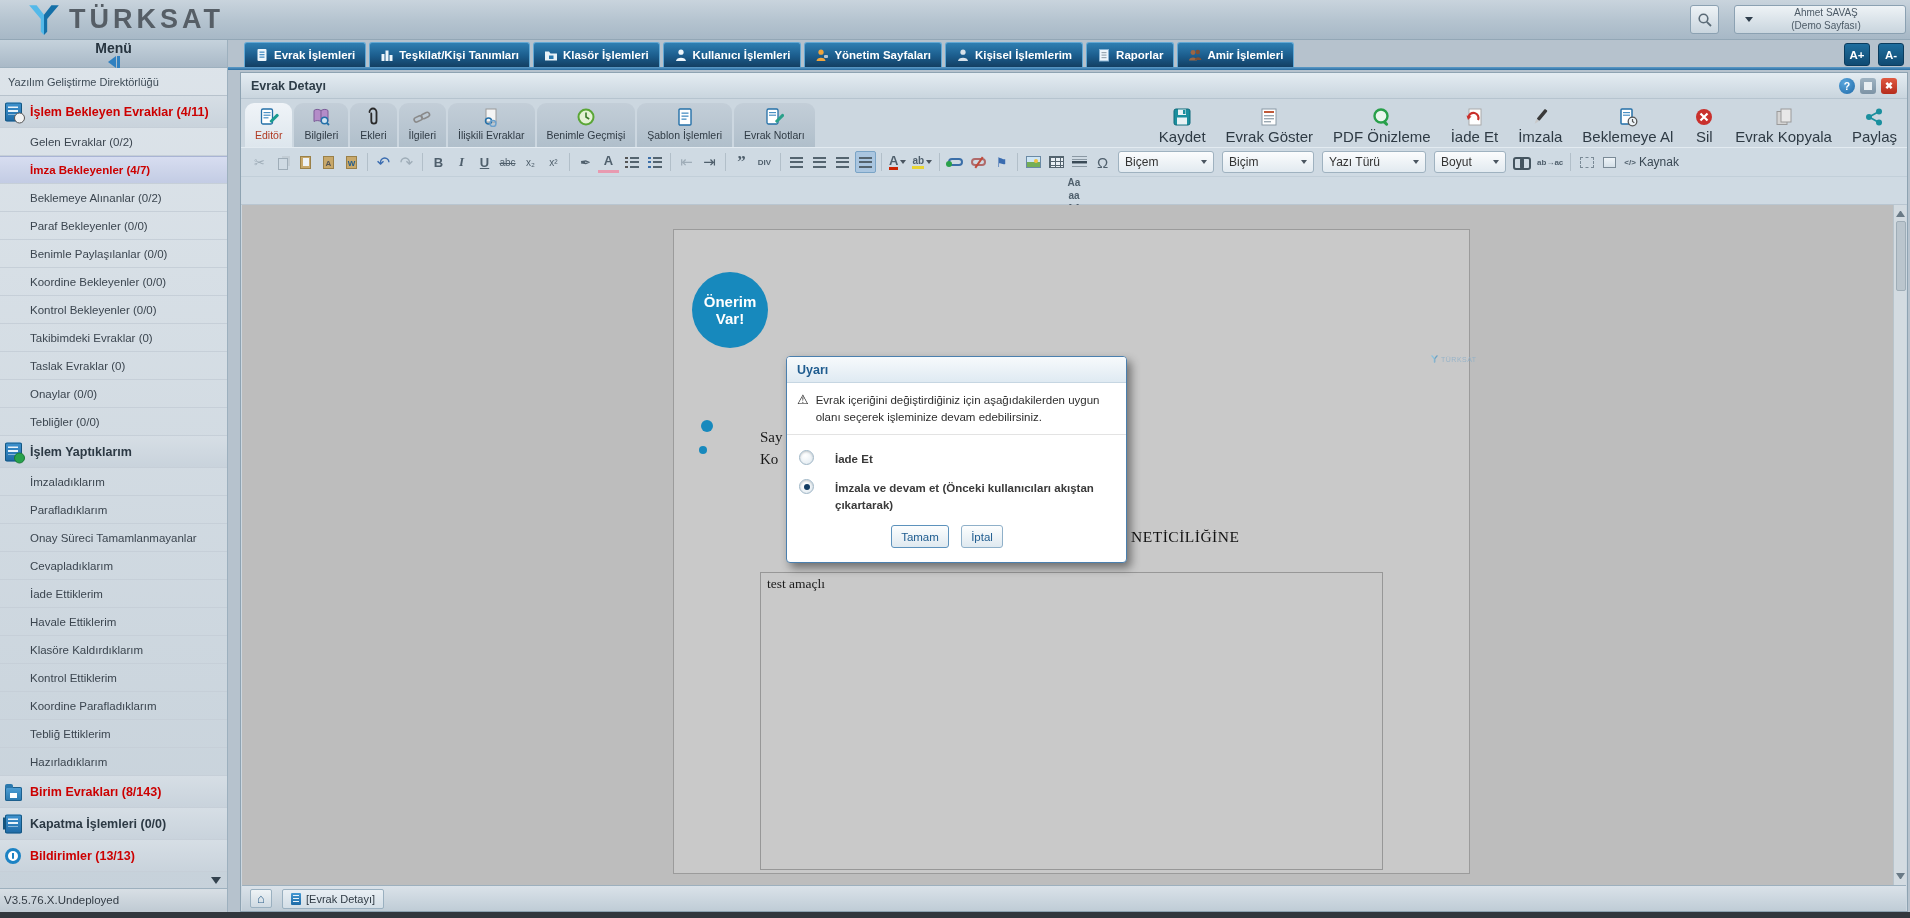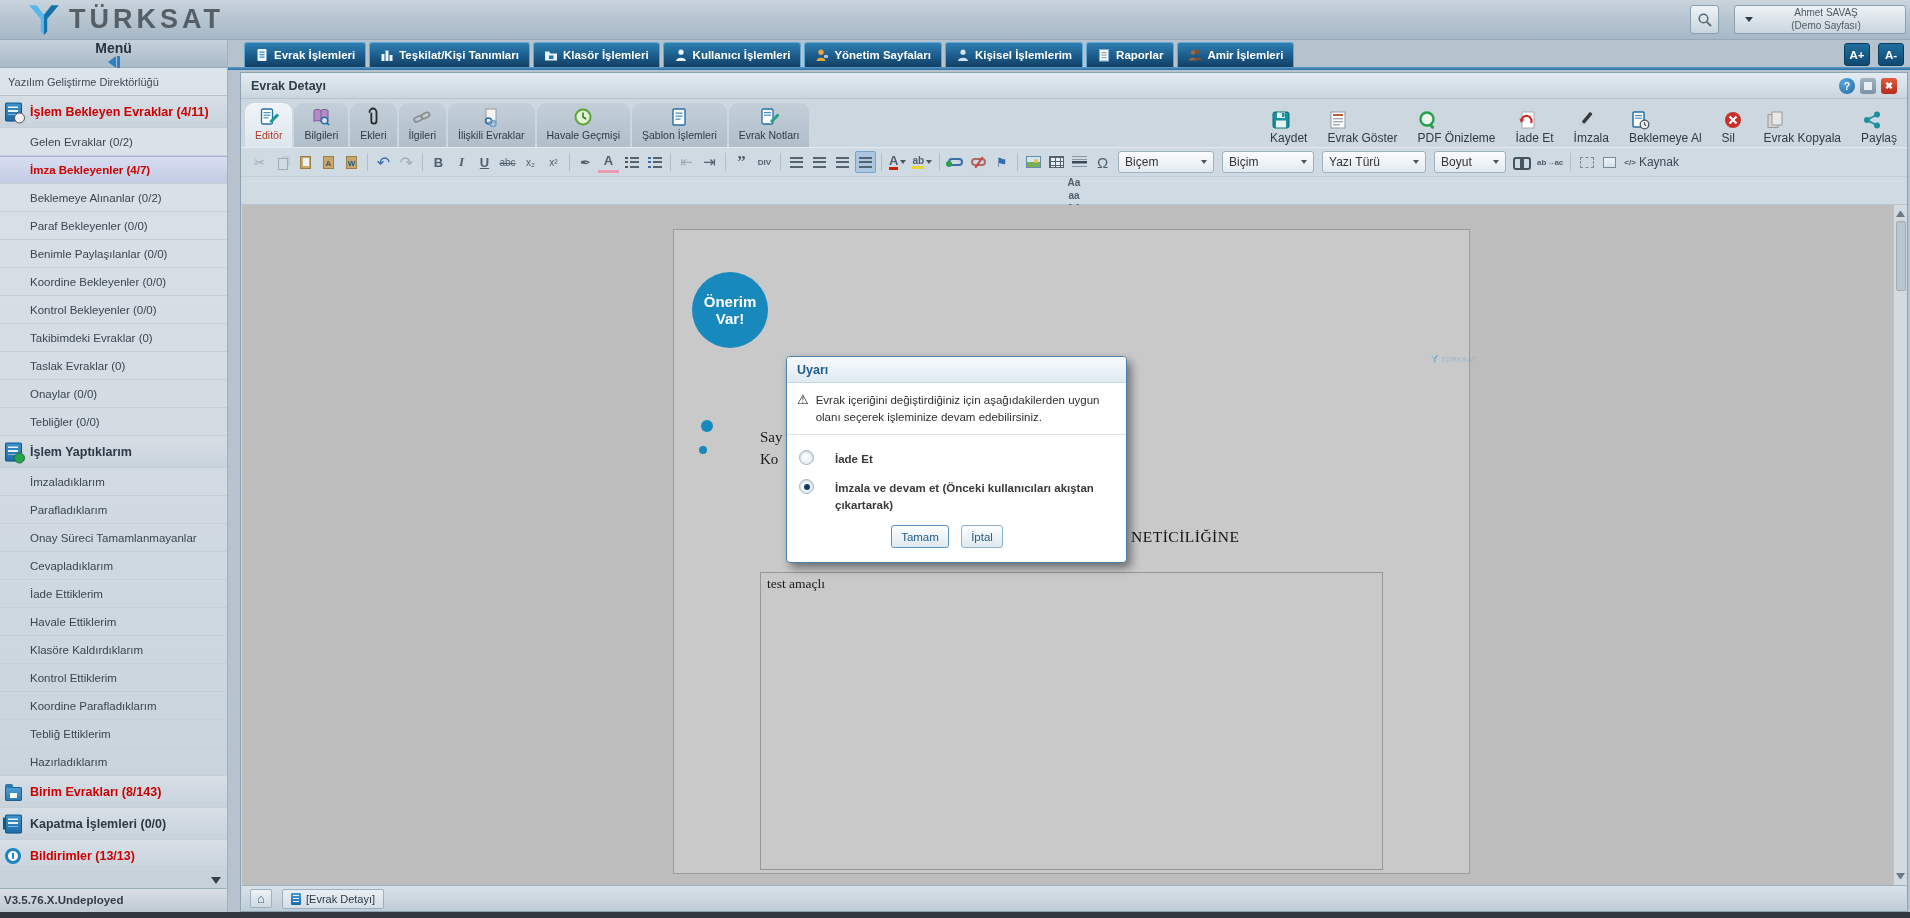--- a/index.html
+++ b/index.html
@@ -68,21 +68,21 @@
   .ic-folder::after { content:""; position:absolute; left:5px; bottom:3px; width:7px; height:5px; background:#fff; }
   .ic-note { background:linear-gradient(180deg,#3f93cf,#1d6aa6); border-radius:2px; box-shadow:inset 0 0 0 1px #14557f; }
   .ic-note::after { content:""; position:absolute; left:-2px; top:3px; width:3px; height:12px; background:#14557f; }
   .ic-alert { width:16px; height:16px; border-radius:50%; border:3px solid #1d83c4; background:#fff; }
   .ic-alert::before { content:""; position:absolute; left:50%; top:2px; width:2.5px; height:5px; margin-left:-1.25px; background:#1d83c4; }
   .ic-alert::after { content:""; position:absolute; left:50%; bottom:2px; width:2.5px; height:2.5px; margin-left:-1.25px; background:#1d83c4; border-radius:50%; }
   .menu-scroll-down { position:absolute; right:6px; bottom:28px; width:0; height:0;
     border-left:5px solid transparent; border-right:5px solid transparent; border-top:7px solid #33424e; cursor:pointer; }
   .sidebar-footer { position:absolute; left:0; right:0; bottom:0; height:24px;
     background:linear-gradient(180deg,#d8dfe5,#bfcad3); border-top:1px solid #9db0be;
-    font-weight:bold; font-size:11.5px; color:#333c45; line-height:23px; padding-left:4px; }
+    font-weight:normal; font-size:11.5px; color:#333c45; line-height:23px; padding-left:4px; }
 
   
   #panel { position:absolute; left:240px; top:72px; right:2px; bottom:6px;
     background:#ccd7e0; border:1px solid #8ea3b2; }
   .panel-header { height:26px; background:linear-gradient(180deg,#e4ecf2,#c9d5de); border-bottom:1px solid #b6c4cf;
     display:flex; align-items:center; padding:0 10px; }
   .panel-title { font-size:12.5px; font-weight:bold; color:#2e3d48; flex:1; }
   .ph-icons { display:flex; gap:5px; align-items:center; }
   .ph-ic { width:16px; height:16px; border-radius:8px; display:flex; align-items:center; justify-content:center;
     color:#fff; font-size:10.5px; font-weight:bold; cursor:pointer; }
@@ -91,21 +91,21 @@
   .ph-pin::after { content:""; position:absolute; inset:4px; background:#e8eef2; }
   .ph-close { background:linear-gradient(180deg,#e05a42,#b52c1c); border-radius:3px; font-size:9.5px; }
 
   
   .doc-tab-row { position:relative; height:48px; display:flex; align-items:flex-end; padding-left:4px; }
   .dtab { height:44px; margin-right:2px; border-radius:9px 9px 0 0; padding:4px 10px 0 10px;
     background:linear-gradient(180deg,#c3ced8,#b0bfcb); display:flex; flex-direction:column; align-items:center;
     gap:2px; font-size:10.5px; color:#2f3a44; cursor:pointer; white-space:nowrap; }
   .dtab.active { background:linear-gradient(180deg,#f0f4f8,#dde6ed); color:#b03a22; }
   .action-bar { position:absolute; right:10px; bottom:2px; display:flex; gap:20px; align-items:flex-end; }
-  .abtn { display:flex; flex-direction:column; gap:1px; font-size:12px; color:#2e3a44; cursor:pointer; white-space:nowrap; }
+  .abtn { display:flex; flex-direction:column; align-items:center; gap:1px; font-size:15px; color:#2e3a44; cursor:pointer; white-space:nowrap; }
 
   
   .tb { background:#cfdae3; display:flex; align-items:center; padding:0 8px; gap:2px; color:#50616f; }
   .tb1 { height:30px; border-top:1px solid #e3ebf1; border-bottom:1px solid #c2cfd9; }
   .tb2 { height:28px; border-bottom:1px solid #b9c6d1;flex-direction:column; }
   .ti { min-width:21px; height:22px; display:inline-flex; align-items:center; justify-content:center;
     font-size:13px; color:#4f5f6c; cursor:pointer; padding:0 2px; }
   .ti.gray { color:#9fadb8; }
   .ti.blue { color:#3a6cb0; }
   .ti.boldg { font-weight:bold; }
@@ -460,21 +460,21 @@
             <circle cx="7.5" cy="14" r="3" fill="none" stroke="#2470a8" stroke-width="1.5"></circle>
             <circle cx="12" cy="16.5" r="3" fill="none" stroke="#6aa0cc" stroke-width="1.5"></circle>
           </svg>
         <span>İlişkili Evraklar</span>
       </div>
       <div class="dtab">
         <svg width="20" height="20" viewBox="0 0 20 20">
             <circle cx="10" cy="10" r="7.5" fill="#e4f2d4" stroke="#5aa636" stroke-width="2"></circle>
             <path d="M10 5.5 V10 l3.2 2" fill="none" stroke="#3a7a2a" stroke-width="1.6"></path>
           </svg>
-        <span>Havale Geçmişi</span>
+        <span>Benimle Geçmişi</span>
       </div>
       <div class="dtab">
         <svg width="20" height="20" viewBox="0 0 20 20">
             <rect x="4" y="2" width="12" height="16" rx="1" fill="#fff" stroke="#2470a8" stroke-width="1.4"></rect>
             <rect x="6.5" y="5.5" width="7" height="1.3" fill="#4a90c4"></rect>
             <rect x="6.5" y="8.5" width="7" height="1.3" fill="#4a90c4"></rect>
             <rect x="6.5" y="11.5" width="5" height="1.3" fill="#4a90c4"></rect>
           </svg>
         <span>Şablon İşlemleri</span>
       </div>

